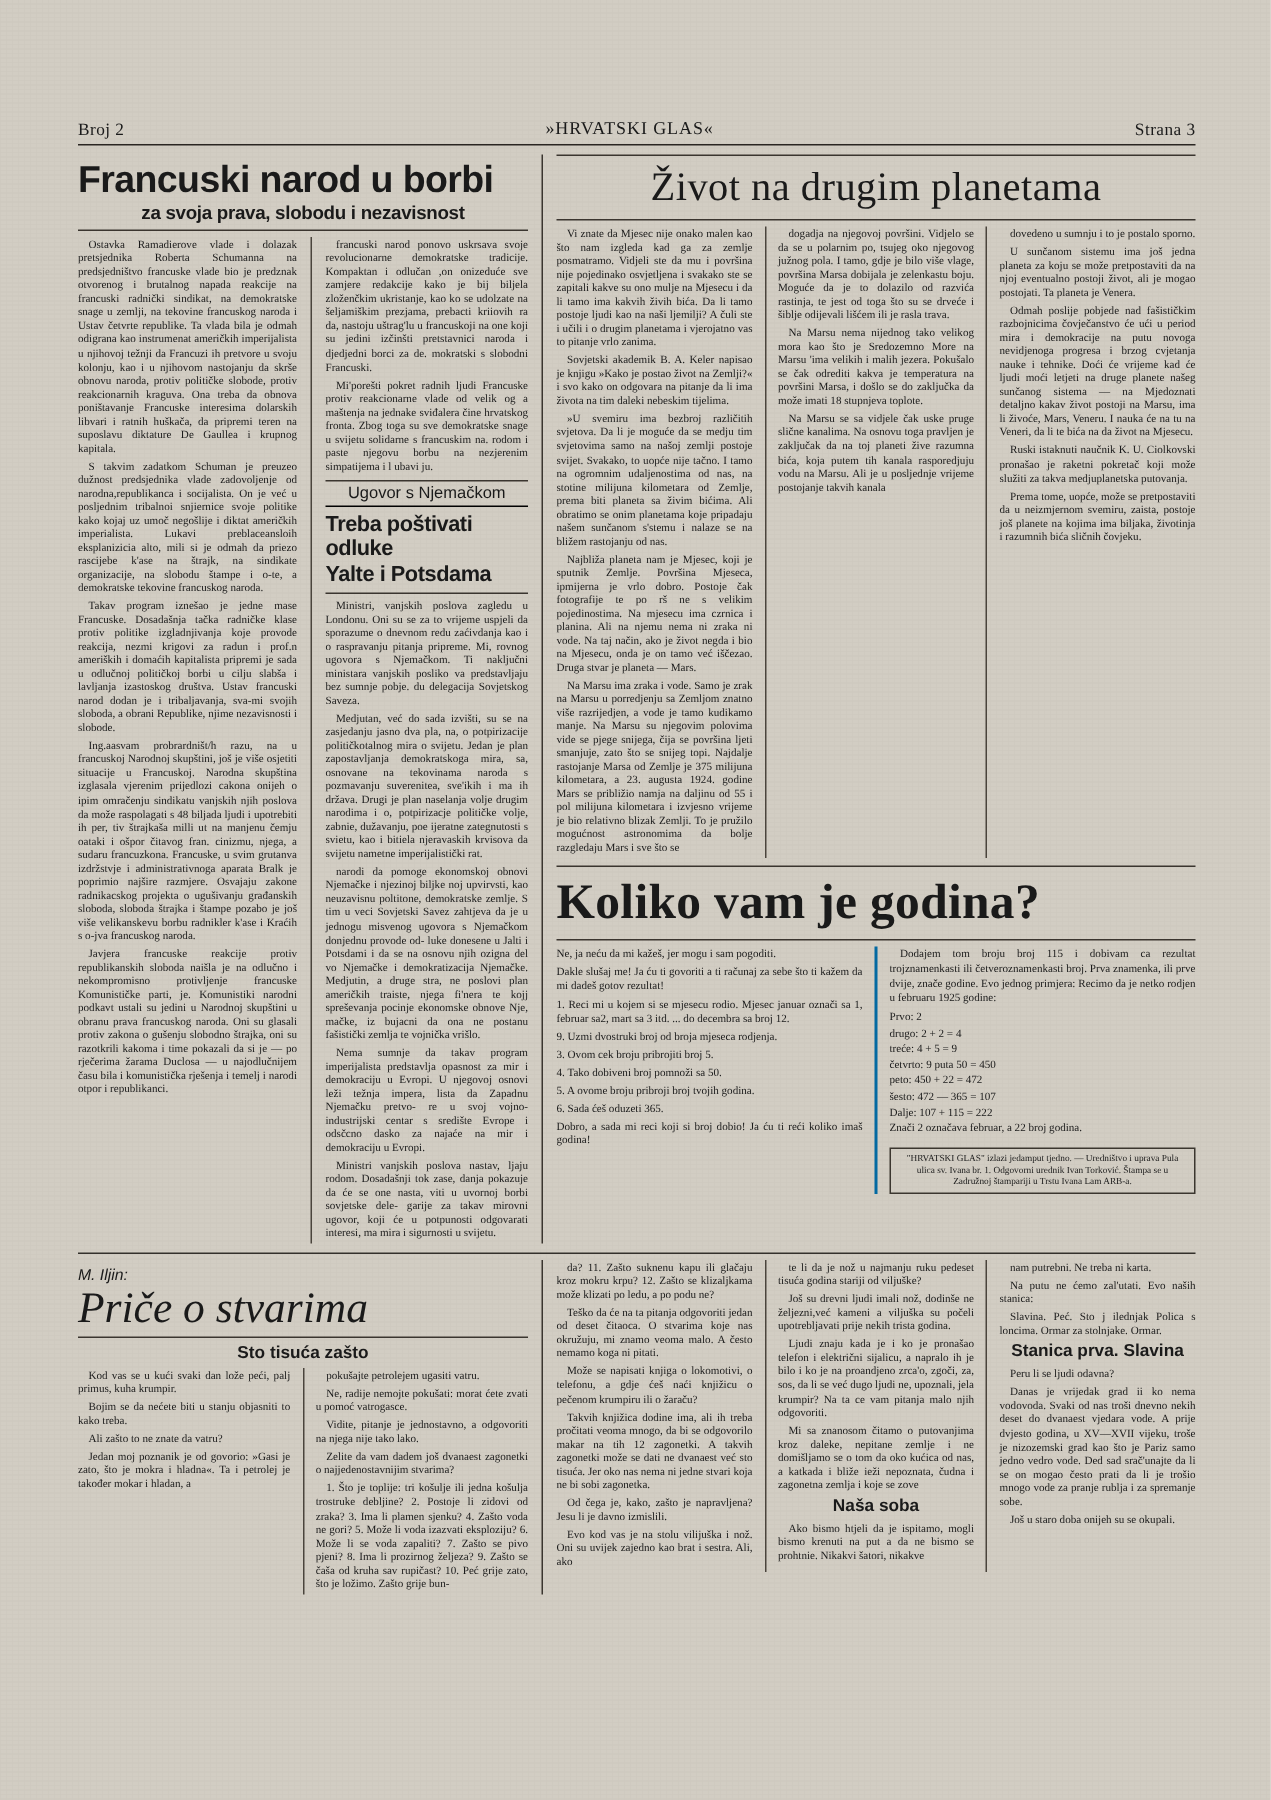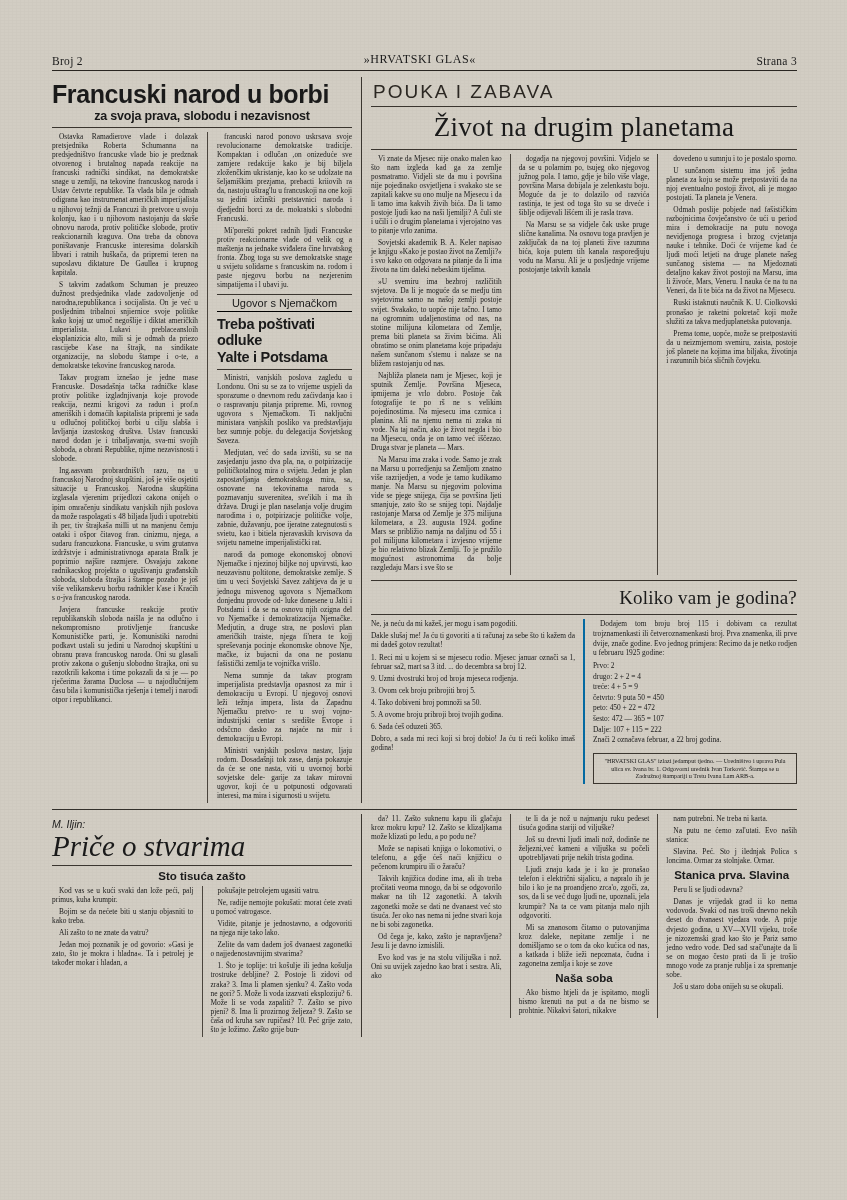--- a/index.html
+++ b/index.html
@@ -34,21 +34,21 @@
   
   .masthead{
     display:flex;align-items:flex-end;justify-content:space-between;
     font-size:11.5px;letter-spacing:.3px;
     padding-bottom:3px;
   }
   .masthead .center{
     font-size:12px;letter-spacing:.6px;
     margin-bottom:0;
   }
-  .rule-top{border-bottom:1.6px solid #2a2622;}
+  .rule-top{border-bottom:1.6px solid #2a2622;margin-top:26px;}
   .rule-thin{border-bottom:.8px solid #3a352f;}
   .cols{
     display:flex;
     margin-top:6px;
   }
   .colA{width:300px;flex:0 0 300px;}
   .vdiv{width:0;border-left:1px solid #4a443c;margin:0 9px;}
   .colB{flex:1 1 auto;}
   h1.head{
     font-family:"Liberation Sans", sans-serif;
@@ -103,25 +103,24 @@
     font-family:Liberation Sans, sans-serif;
     font-weight:bold;
     font-size:14.5px;
     text-align:left;
     line-height:1.15;
     margin:2px 0 3px 0;
     letter-spacing:-.3px;
   }
   h2.koliko{
     font-family:"Liberation Serif", serif;
-    font-size:19px;
+    font-size:33px;
     margin:6px 0 5px 0;
-    font-weight:normal;
+    font-weight:bold;
     letter-spacing:.2px;
-    text-align:right;
   }
   .mid-rule{border-top:1.3px solid #33302b;margin:6px 0 0 0;}
   .byline{
     font-family:"Liberation Sans", sans-serif;
     font-size:10.5px;
     font-style:italic;
     margin:4px 0 0 0;
   }
   h2.price{
     font-family:"Liberation Serif", serif;
@@ -199,35 +198,35 @@
               <p>Ministri vanjskih poslova nastav, ljaju rodom. Dosadašnji tok zase, danja pokazuje da će se one nasta, viti u uvornoj borbi sovjetske dele- garije za takav mirovni ugovor, koji će u potpunosti odgovarati interesi, ma mira i sigurnosti u svijetu.</p>
               <p></p>
             </div>
           </div>
         </div>
       </div>
 
       <div style="width:0;border-left:1px solid #3a352f;margin:0 9px;"></div>
 
       <div class="colB">
-        <div class="pouka">POUKA I ZABAVA</div>
         <div class="rule-thin"></div>
         <h2 class="planet">Život na drugim planetama</h2>
         <div class="rule-thin" style="margin-bottom:4px;"></div>
 
         <div style="display:flex;">
           <div style="flex:1;padding-right:8px;border-right:1px solid #4a443c;" class="body-col">
             <p>Vi znate da Mjesec nije onako malen kao što nam izgleda kad ga za zemlje posmatramo. Vidjeli ste da mu i površina nije pojedinako osvjetljena i svakako ste se zapitali kakve su ono mulje na Mjesecu i da li tamo ima kakvih živih bića. Da li tamo postoje ljudi kao na naši ljemilji? A čuli ste i učili i o drugim planetama i vjerojatno vas to pitanje vrlo zanima.</p>
             <p>Sovjetski akademik B. A. Keler napisao je knjigu »Kako je postao život na Zemlji?« i svo kako on odgovara na pitanje da li ima života na tim daleki nebeskim tijelima.</p>
             <p>»U svemiru ima bezbroj različitih svjetova. Da li je moguće da se medju tim svjetovima samo na našoj zemlji postoje svijet. Svakako, to uopće nije tačno. I tamo na ogromnim udaljenostima od nas, na stotine milijuna kilometara od Zemlje, prema biti planeta sa živim bićima. Ali obratimo se onim planetama koje pripadaju našem sunčanom s'stemu i nalaze se na bližem rastojanju od nas.</p>
             <p>Najbliža planeta nam je Mjesec, koji je sputnik Zemlje. Površina Mjeseca, ipmijerna je vrlo dobro. Postoje čak fotografije te po rš ne s velikim pojedinostima. Na mjesecu ima czrnica i planina. Ali na njemu nema ni zraka ni vode. Na taj način, ako je život negda i bio na Mjesecu, onda je on tamo već iščezao. Druga stvar je planeta — Mars.</p>
             <p>Na Marsu ima zraka i vode. Samo je zrak na Marsu u porredjenju sa Zemljom znatno više razrijedjen, a vode je tamo kudikamo manje. Na Marsu su njegovim polovima vide se pjege snijega, čija se površina ljeti smanjuje, zato što se snijeg topi. Najdalje rastojanje Marsa od Zemlje je 375 milijuna kilometara, a 23. augusta 1924. godine Mars se približio namja na daljinu od 55 i pol milijuna kilometara i izvjesno vrijeme je bio relativno blizak Zemlji. To je pružilo mogućnost astronomima da bolje razgledaju Mars i sve što se</p>
           </div>
           <div style="flex:1;padding:0 8px;border-right:1px solid #4a443c;" class="body-col">
             <p>dogadja na njegovoj površini. Vidjelo se da se u polarnim po, tsujeg oko njegovog južnog pola. I tamo, gdje je bilo više vlage, površina Marsa dobijala je zelenkastu boju. Moguće da je to dolazilo od razvića rastinja, te jest od toga što su se drveće i šiblje odijevali lišćem ili je rasla trava.</p>
+            <p>Na Marsu nema nijednog tako velikog mora kao što je Sredozemno More na Marsu 'ima velikih i malih jezera. Pokušalo se čak odrediti kakva je temperatura na površini Marsa, i došlo se do zaključka da može imati 18 stupnjeva toplote.</p>
             <p>Na Marsu se sa vidjele čak uske pruge slične kanalima. Na osnovu toga pravljen je zaključak da na toj planeti žive razumna bića, koja putem tih kanala rasporedjuju vodu na Marsu. Ali je u posljednje vrijeme postojanje takvih kanala</p>
           </div>
           <div style="flex:1;padding-left:8px;" class="body-col">
             <p>dovedeno u sumnju i to je postalo sporno.</p>
             <p>U sunčanom sistemu ima još jedna planeta za koju se može pretpostaviti da na njoj eventualno postoji život, ali je mogao postojati. Ta planeta je Venera.</p>
             <p>Odmah poslije pobjede nad fašističkim razbojnicima čovječanstvo će ući u period mira i demokracije na putu novoga nevidjenoga progresa i brzog cvjetanja nauke i tehnike. Doći će vrijeme kad će ljudi moći letjeti na druge planete našeg sunčanog sistema — na Mjedoznati detaljno kakav život postoji na Marsu, ima li živoće, Mars, Veneru. I nauka će na tu na Veneri, da li te bića na da život na Mjesecu.</p>
             <p>Ruski istaknuti naučnik K. U. Ciolkovski pronašao je raketni pokretač koji može služiti za takva medjuplanetska putovanja.</p>
             <p>Prema tome, uopće, može se pretpostaviti da u neizmjernom svemiru, zaista, postoje još planete na kojima ima biljaka, životinja i razumnih bića sličnih čovjeku.</p>
           </div>
         </div>
@@ -291,20 +290,21 @@
           </div>
         </div>
       </div>
 
       <div style="width:0;border-left:1px solid #3a352f;margin:0 9px;"></div>
 
       <div class="bw2">
         <div style="display:flex;">
           <div style="flex:1;padding-right:8px;border-right:1px solid #4a443c;" class="body-col">
             <p>da? 11. Zašto suknenu kapu ili glačaju kroz mokru krpu? 12. Zašto se klizaljkama može klizati po ledu, a po podu ne?</p>
+            <p>Teško da će na ta pitanja odgovoriti jedan od deset čitaoca. O stvarima koje nas okružuju, mi znamo veoma malo. A često nemamo koga ni pitati.</p>
             <p>Može se napisati knjiga o lokomotivi, o telefonu, a gdje ćeš naći knjižicu o pečenom krumpiru ili o žaraču?</p>
             <p>Takvih knjižica dodine ima, ali ih treba pročitati veoma mnogo, da bi se odgovorilo makar na tih 12 zagonetki. A takvih zagonetki može se dati ne dvanaest već sto tisuća. Jer oko nas nema ni jedne stvari koja ne bi sobi zagonetka.</p>
             <p>Od čega je, kako, zašto je napravljena? Jesu li je davno izmislili.</p>
             <p>Evo kod vas je na stolu vilijuška i nož. Oni su uvijek zajedno kao brat i sestra. Ali, ako</p>
           </div>
           <div style="flex:1;padding:0 8px;border-right:1px solid #4a443c;">
             <div class="body-col">
               <p>te li da je nož u najmanju ruku pedeset tisuća godina stariji od viljuške?</p>
               <p>Još su drevni ljudi imali nož, dodinše ne željezni,već kameni a viljuška su počeli upotrebljavati prije nekih trista godina.</p>
               <p>Ljudi znaju kada je i ko je pronašao telefon i električni sijalicu, a napralo ih je bilo i ko je na proandjeno zrca'o, zgoči, za, sos, da li se već dugo ljudi ne, upoznali, jela krumpir? Na ta ce vam pitanja malo njih odgovoriti.</p>

